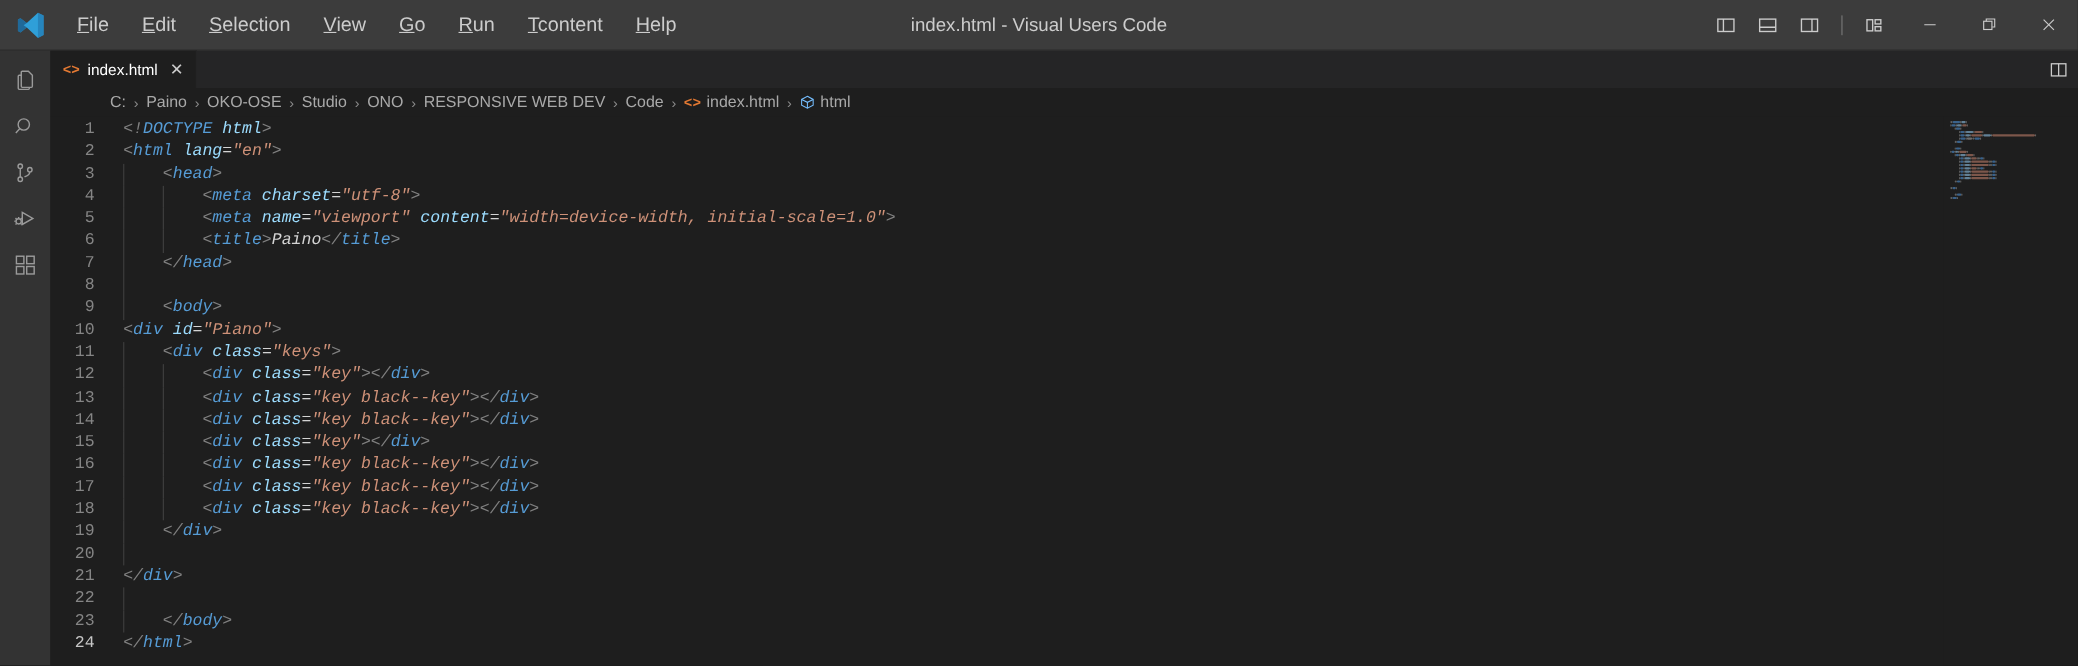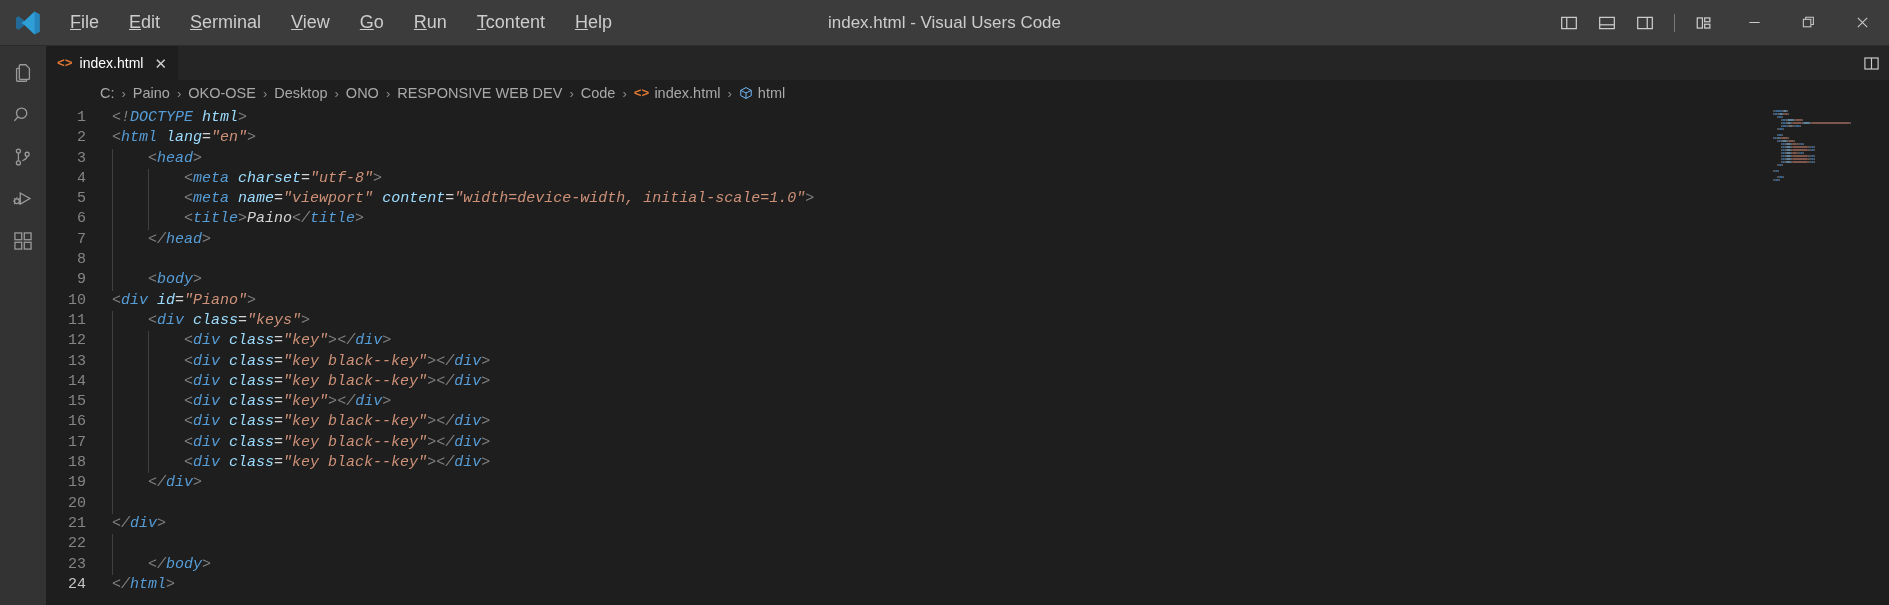--- a/index.html
+++ b/index.html
@@ -144,21 +144,21 @@
       <svg viewBox="0 0 100 100" aria-hidden="true">
         <path fill="#2f9fd8" d="M75 6 95 16v68L75 94 36 58 14 75 5 70V30l9-5 22 17z"></path>
         <path fill="#1f6fa8" d="M75 6 95 16v68L75 94V6z" opacity="0.55"></path>
         <path fill="#19537f" d="M36 58 14 75 5 70V30l9-5 22 17-11 8 11 8z" opacity="0.7"></path>
       </svg>
     </div>
 
     <div class="menubar">
       <div class="menu-item"><u>F</u><span>ile</span></div>
       <div class="menu-item"><u>E</u><span>dit</span></div>
-      <div class="menu-item"><u>S</u><span>erminal</span></div>
+      <div class="menu-item"><u>S</u><span>election</span></div>
       <div class="menu-item"><u>V</u><span>iew</span></div>
       <div class="menu-item"><u>G</u><span>o</span></div>
       <div class="menu-item"><u>R</u><span>un</span></div>
       <div class="menu-item"><u>T</u><span>content</span></div>
       <div class="menu-item"><u>H</u><span>elp</span></div>
     </div>
 
     <div class="window-title">index.html - Visual Users Code</div>
 
     <div class="title-right">
@@ -277,21 +277,21 @@
         <span class="bc-sep">›</span>
         <span class="bc">
             <span>Paino</span>
           </span>
         <span class="bc-sep">›</span>
         <span class="bc">
             <span>OKO-OSE</span>
           </span>
         <span class="bc-sep">›</span>
         <span class="bc">
-            <span>Desktop</span>
+            <span>Studio</span>
           </span>
         <span class="bc-sep">›</span>
         <span class="bc">
             <span>ONO</span>
           </span>
         <span class="bc-sep">›</span>
         <span class="bc">
             <span>RESPONSIVE WEB DEV</span>
           </span>
         <span class="bc-sep">›</span>

